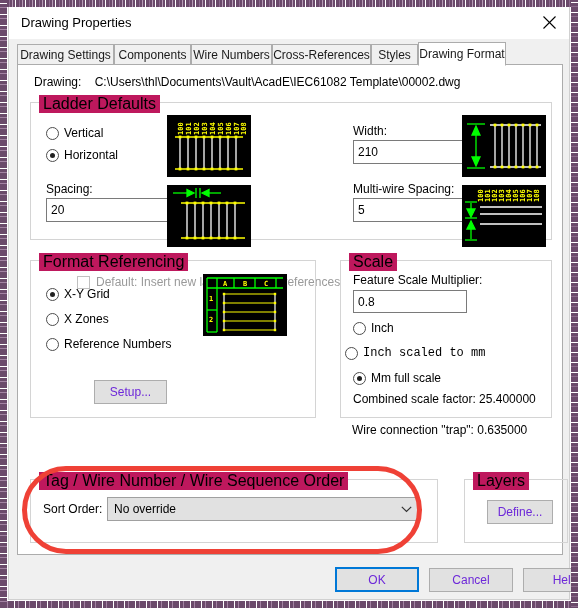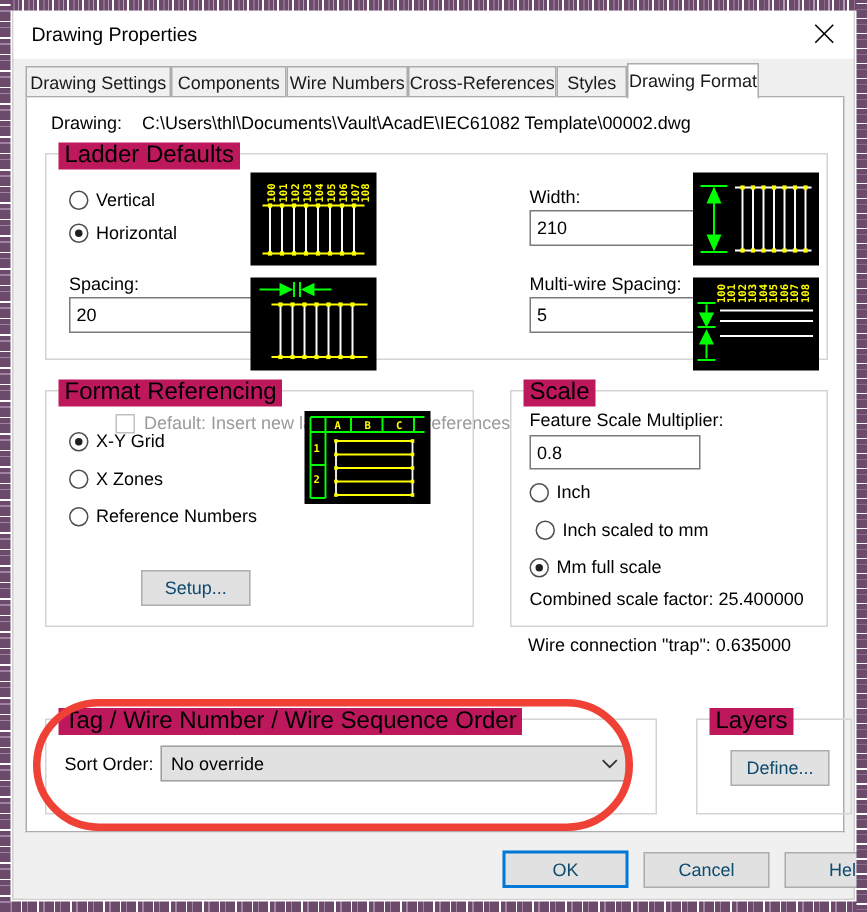--- a/index.html
+++ b/index.html
@@ -219,21 +219,21 @@
   
   .pushbtn {
     position: absolute;
     background: #e1e1e1;
     border: 1px solid #adadad;
     box-sizing: border-box;
     display: flex;
     align-items: center;
     justify-content: center;
     font-size: 12px;
-    color: #0c4a6e;
+    color: #6d28d9;
     cursor: pointer;
     white-space: nowrap;
   }
   .pushbtn.default {
     border: 2px solid #0078d7;
     background: #e1e1e1;
   }
 
   
   .combo {
@@ -576,21 +576,21 @@
       <div class="group" style="left:322px;top:195px;width:212px;height:158px;">
         <div class="legend">Scale</div>
 
         <div class="static-label" style="left:12px;top:12px;">Feature Scale Multiplier:</div>
         <div class="textbox" style="left:12px;top:29px;width:114px;height:23px;">0.8</div>
 
         <div class="radio-row" style="left:12px;top:60px;">
           <span class="radio"></span>
           <span>Inch</span>
         </div>
-        <div class="radio-row" style="left:16px;top:85px;">
+        <div class="radio-row" style="left:4px;top:85px;font-family:Liberation Mono, monospace;">
           <span class="radio"></span>
           <span>Inch scaled to mm</span>
         </div>
         <div class="radio-row" style="left:12px;top:110px;">
           <span class="radio checked"></span>
           <span>Mm full scale</span>
         </div>
 
         <div class="static-label" style="left:12px;top:131px;">Combined scale factor: 25.400000</div>
       </div>

